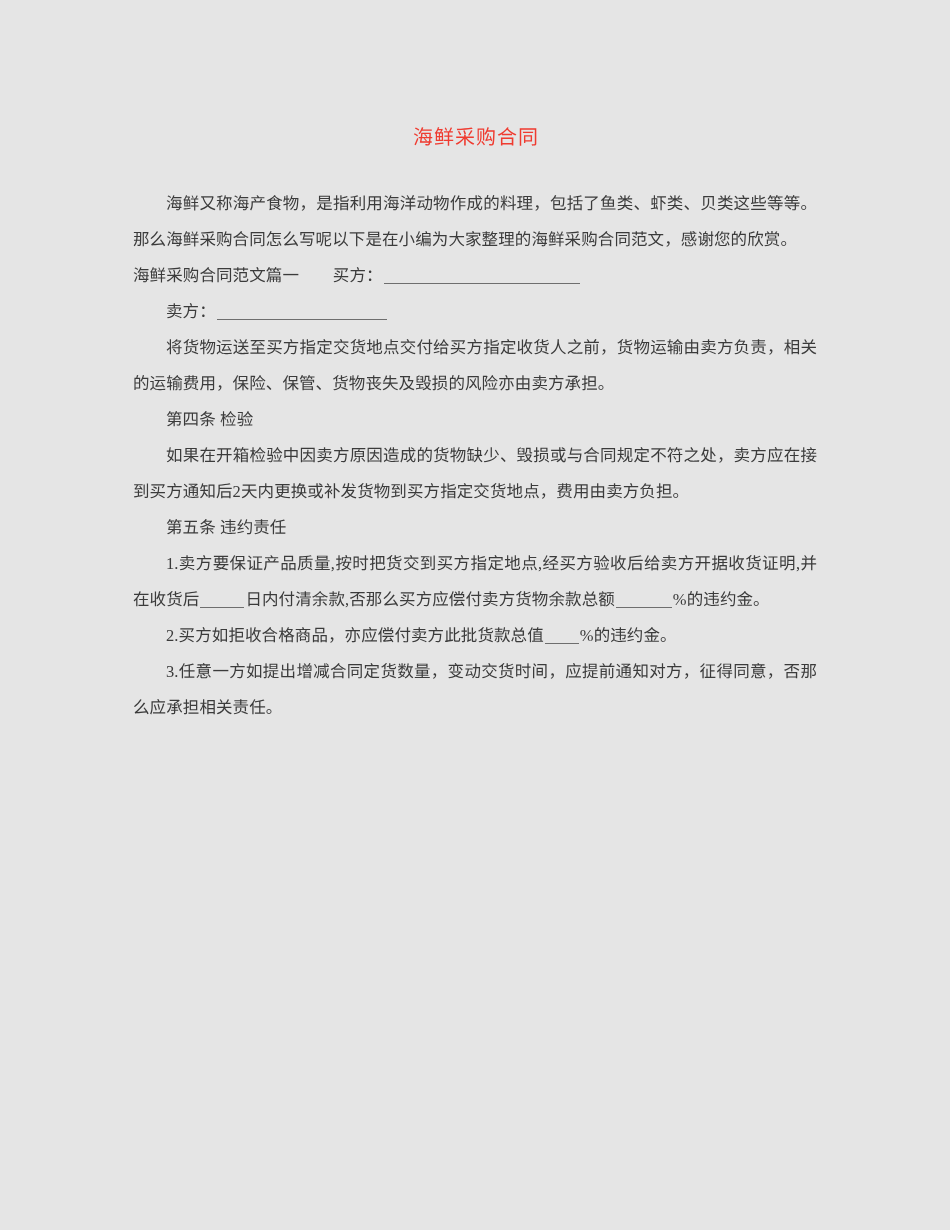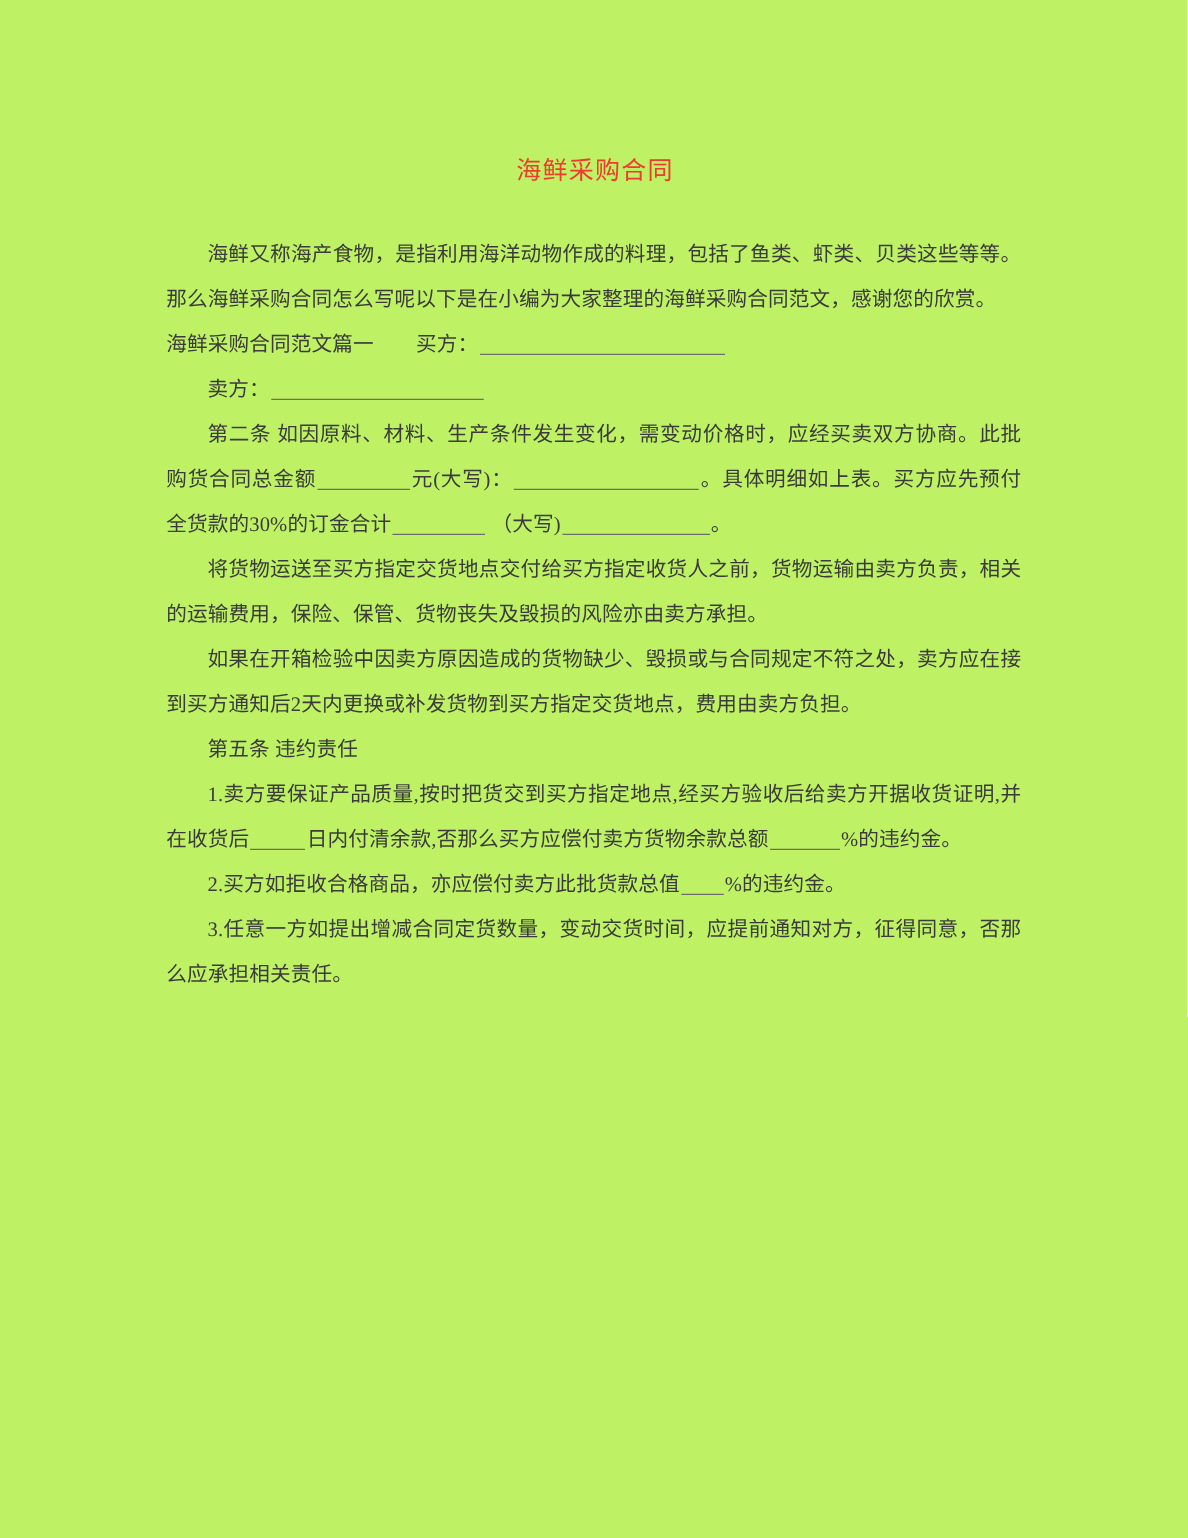--- a/index.html
+++ b/index.html
@@ -14,21 +14,21 @@
     font-family: "Liberation Serif", "DejaVu Serif", serif;
     color: #3b3b3b;
     -webkit-font-smoothing: antialiased;
   }
   .page {
     position: relative;
     width: 950px;
     height: 1230px;
     box-sizing: border-box;
     padding: 0;
-    background: #bef264;
+    background: #e5e5e5;
     overflow: hidden;
   }
   .content {
     position: absolute;
     left: 133px;
     top: 0;
     width: 686px;
   }
 
   
@@ -110,25 +110,25 @@
 
     <div class="body-block">
 
       <p class="para indent">海鲜又称海产食物，是指利用海洋动物作成的料理，包括了鱼类、虾类、贝类这些等等。那么海鲜采购合同怎么写呢以下是在小编为大家整理的海鲜采购合同范文，感谢您的欣赏。</p>
 
       <p class="para noindent"><span>海鲜采购合同范文篇一</span><span class="tab-space"></span><span>买方：</span><span class="blank w-3xl"></span></p>
 
       <p class="para indent"><span>卖方：</span><span class="blank w-xxl"></span></p>
 
 
-      <p class="para indent"><span class="num-label">第二条</span>&nbsp;<span>如因原料、材料、生产条件发生变化，需变动价格时，应经买卖双方协商。此批购货合同总金额</span><span class="blank w-m"></span><span>元(大写)：</span><span class="blank w-xl"></span><span>。具体明细如上表。买方应先预付全货款的30%的订金合计</span><span class="blank w-m"></span>&nbsp;<span>（大写)</span><span class="blank w-l"></span><span>。</span></p>
 
 
       <p class="para indent">将货物运送至买方指定交货地点交付给买方指定收货人之前，货物运输由卖方负责，相关的运输费用，保险、保管、货物丧失及毁损的风险亦由卖方承担。</p>
 
+      <p class="para indent"><span class="num-label">第四条</span>&nbsp;<span>检验</span></p>
 
       <p class="para indent">如果在开箱检验中因卖方原因造成的货物缺少、毁损或与合同规定不符之处，卖方应在接到买方通知后2天内更换或补发货物到买方指定交货地点，费用由卖方负担。</p>
 
       <p class="para indent"><span class="num-label">第五条</span>&nbsp;<span>违约责任</span></p>
 
       <p class="para indent"><span class="latin">1.</span><span>卖方要保证产品质量,按时把货交到买方指定地点,经买方验收后给卖方开据收货证明,并在收货后</span><span class="blank w-xs"></span><span>日内付清余款,否那么买方应偿付卖方货物余款总额</span><span class="blank w-s"></span><span>%的违约金。</span></p>
 
       <p class="para indent"><span class="latin">2.</span><span>买方如拒收合格商品，亦应偿付卖方此批货款总值</span><span class="blank w-xxs"></span><span>%的违约金。</span></p>
 
       <p class="para indent"><span class="latin">3.</span><span>任意一方如提出增减合同定货数量，变动交货时间，应提前通知对方，征得同意，否那么应承担相关责任。</span></p>

